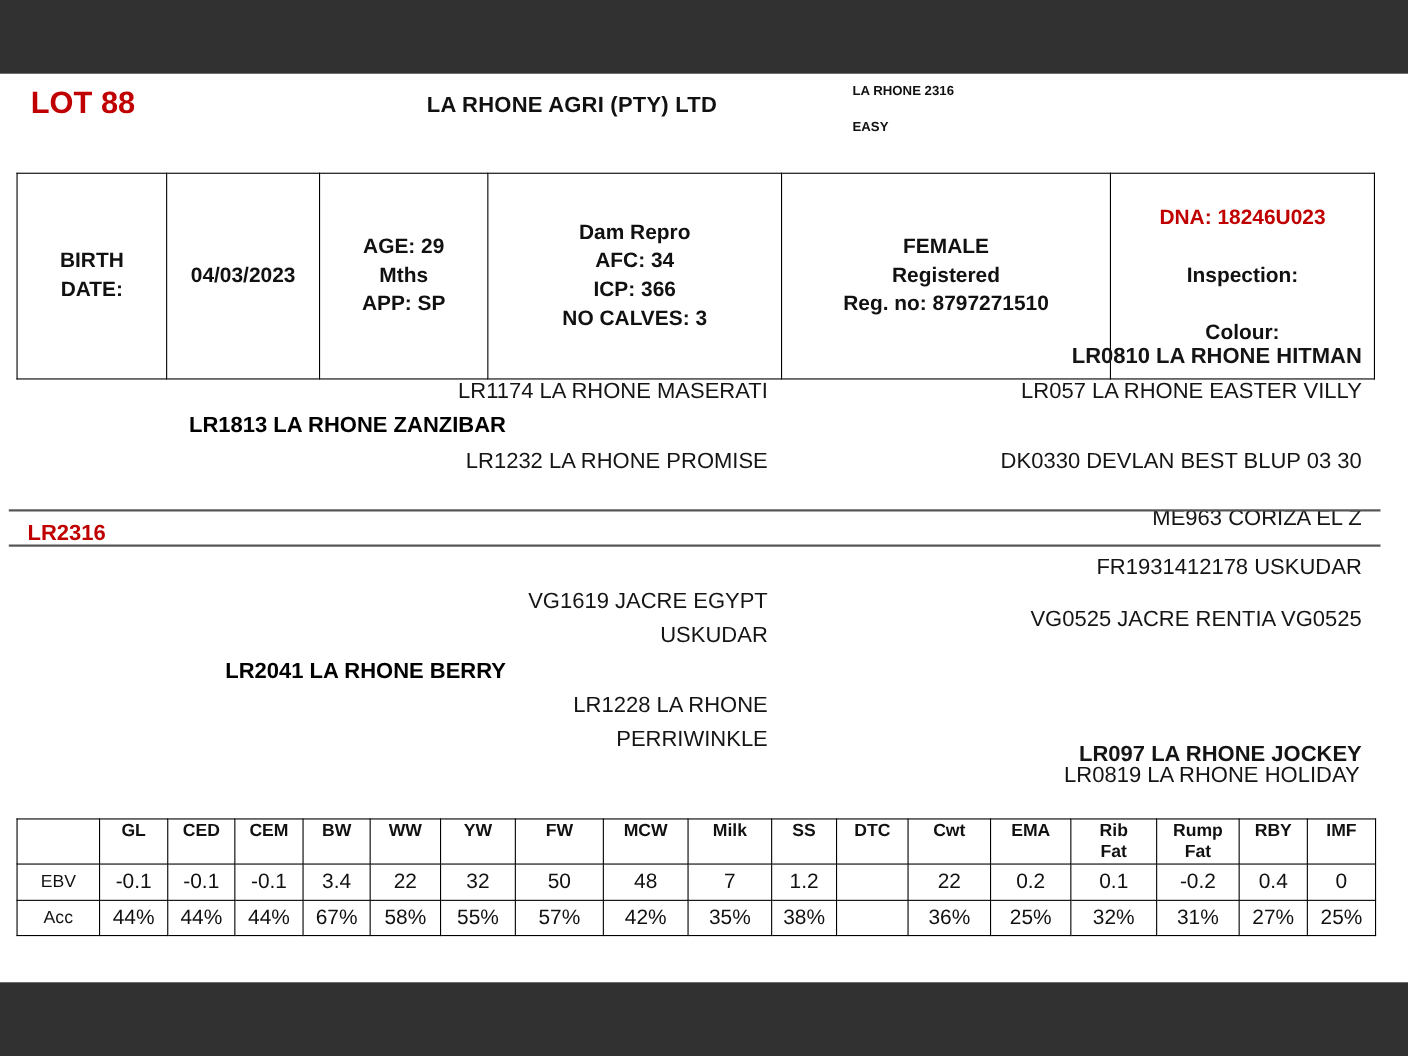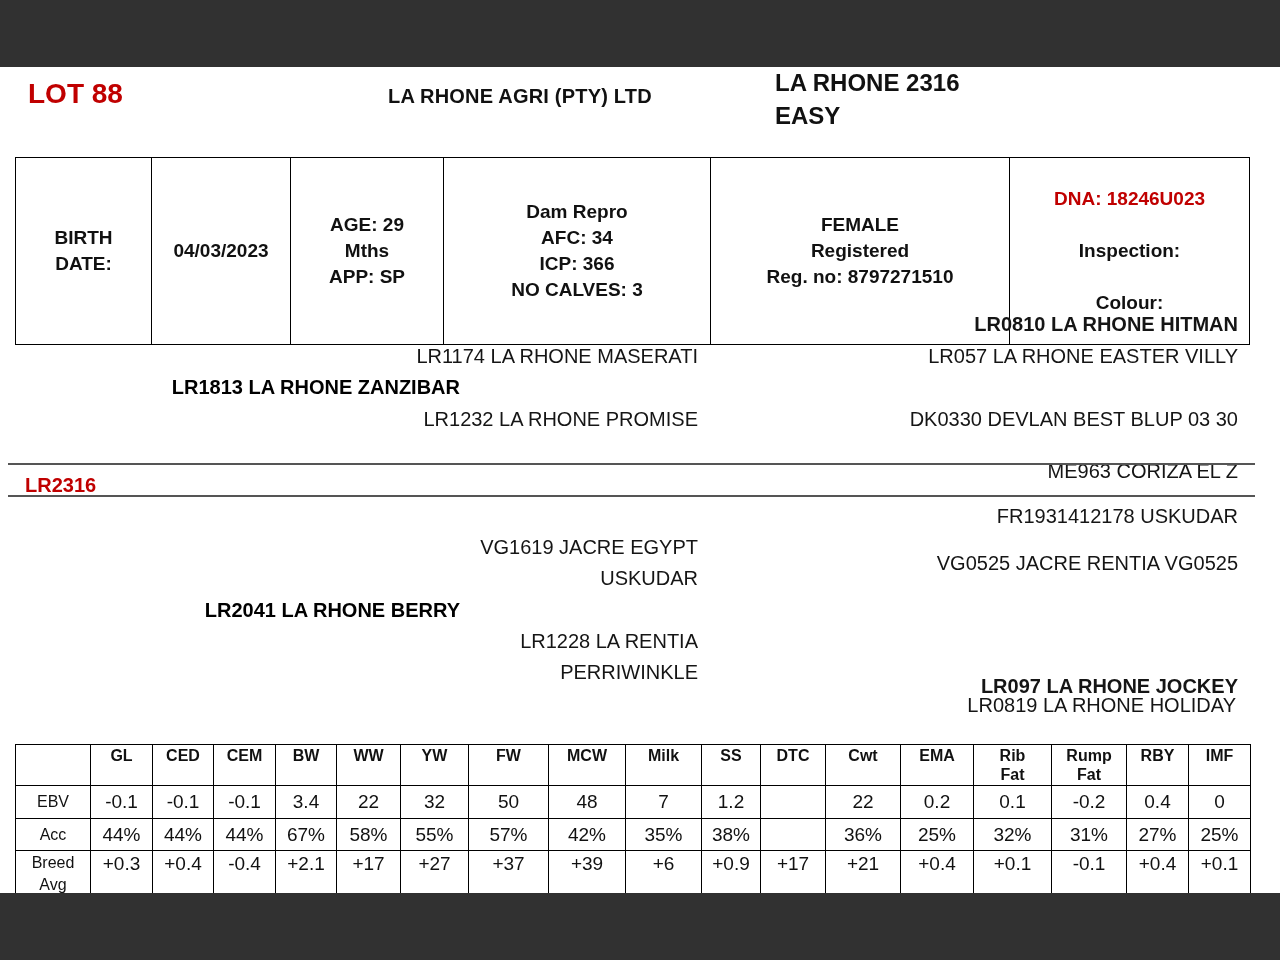--- a/index.html
+++ b/index.html
@@ -18,21 +18,21 @@
   #lot-label {
     position:absolute; left:28px; top:78px;
     font-size:28px; font-weight:bold; color:#c00000;
   }
   #company-title {
     position:absolute; left:388px; top:85px;
     font-size:20px; font-weight:bold; letter-spacing:0.2px;
   }
   #animal-title {
     position:absolute; left:775px; top:66px;
-    font-size:24px; font-weight:bold; line-height:33px;
+    font-size:12px; font-weight:bold; line-height:33px;
     white-space:pre-line;
   }
 
   
   #info-table {
     position:absolute; left:15px; top:157px;
     width:1234px; height:128px;
     border-collapse:collapse; table-layout:fixed;
   }
   #info-table td {
@@ -133,21 +133,21 @@
 
 <div class="ped-line" style="top:463px;" data-name="pedigree-divider-top"></div>
 <div id="ped-animal" class="ped left" style="top:470px; left:25px;" data-name="pedigree-animal-id">LR2316</div>
 <div class="ped-line" style="top:495px;" data-name="pedigree-divider-bottom"></div>
 
 <div class="ped" style="top:501px; right:42px;" data-name="pedigree-dam-sire-sire">FR1931412178 USKUDAR</div>
 <div class="ped" style="top:532px; right:582px;" data-name="pedigree-dam-sire">VG1619 JACRE EGYPT
 USKUDAR</div>
 <div class="ped" style="top:548px; right:42px;" data-name="pedigree-dam-sire-dam">VG0525 JACRE RENTIA VG0525</div>
 <div class="ped bold" style="top:595px; right:820px;" data-name="pedigree-dam">LR2041 LA RHONE BERRY</div>
-<div class="ped" style="top:626px; right:582px;" data-name="pedigree-dam-dam">LR1228 LA RENTIA
+<div class="ped" style="top:626px; right:582px;" data-name="pedigree-dam-dam">LR1228 LA RHONE
 PERRIWINKLE</div>
 <div class="ped" style="top:671px; right:42px;font-weight:bold;" data-name="pedigree-dam-dam-sire">LR097 LA RHONE JOCKEY</div>
 <div class="ped" style="top:690px; right:44px;" data-name="pedigree-dam-dam-dam">LR0819 LA RHONE HOLIDAY</div>
 
 <table id="ebv-table" data-name="ebv-table">
   <colgroup>
     <col style="width:75px">
       <col style="width:62px">
       <col style="width:61px">
       <col style="width:62px">
@@ -222,37 +222,16 @@
         <td data-name="acc-value">35%</td>
         <td data-name="acc-value">38%</td>
         <td data-name="acc-value"></td>
         <td data-name="acc-value">36%</td>
         <td data-name="acc-value">25%</td>
         <td data-name="acc-value">32%</td>
         <td data-name="acc-value">31%</td>
         <td data-name="acc-value">27%</td>
         <td data-name="acc-value">25%</td>
       </tr>
-      <tr data-name="breed-avg-row">
-        <td class="rowlab" data-name="ebv-row-label">Breed
-Avg</td>
-        <td data-name="breed-avg-value">+0.3</td>
-        <td data-name="breed-avg-value">+0.4</td>
-        <td data-name="breed-avg-value">-0.4</td>
-        <td data-name="breed-avg-value">+2.1</td>
-        <td data-name="breed-avg-value">+17</td>
-        <td data-name="breed-avg-value">+27</td>
-        <td data-name="breed-avg-value">+37</td>
-        <td data-name="breed-avg-value">+39</td>
-        <td data-name="breed-avg-value">+6</td>
-        <td data-name="breed-avg-value">+0.9</td>
-        <td data-name="breed-avg-value">+17</td>
-        <td data-name="breed-avg-value">+21</td>
-        <td data-name="breed-avg-value">+0.4</td>
-        <td data-name="breed-avg-value">+0.1</td>
-        <td data-name="breed-avg-value">-0.1</td>
-        <td data-name="breed-avg-value">+0.4</td>
-        <td data-name="breed-avg-value">+0.1</td>
-      </tr>
     </tbody>
 </table>
 
 <div id="bottom-bar" class="bar" data-name="bottom-bar"></div>
 
 </body></html>

